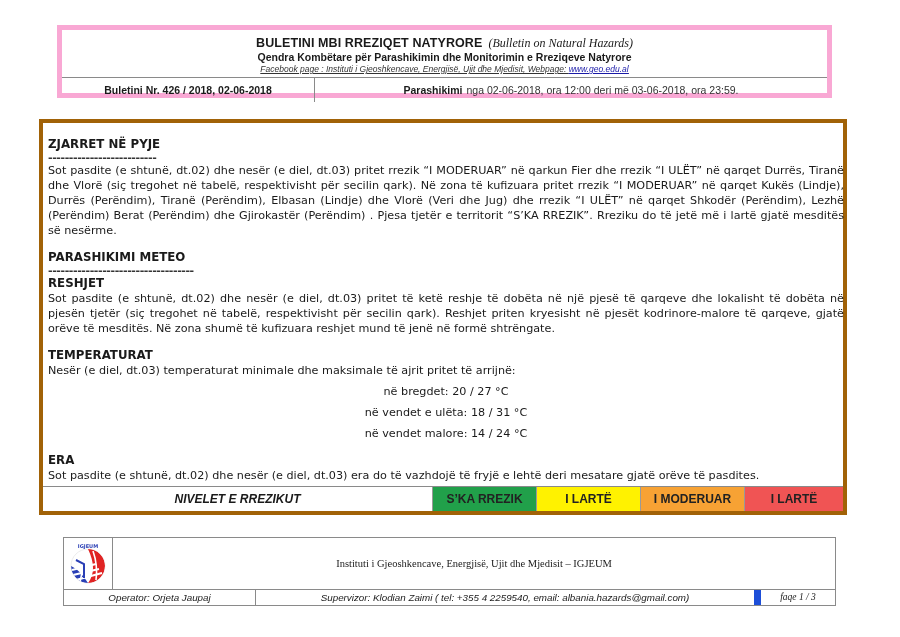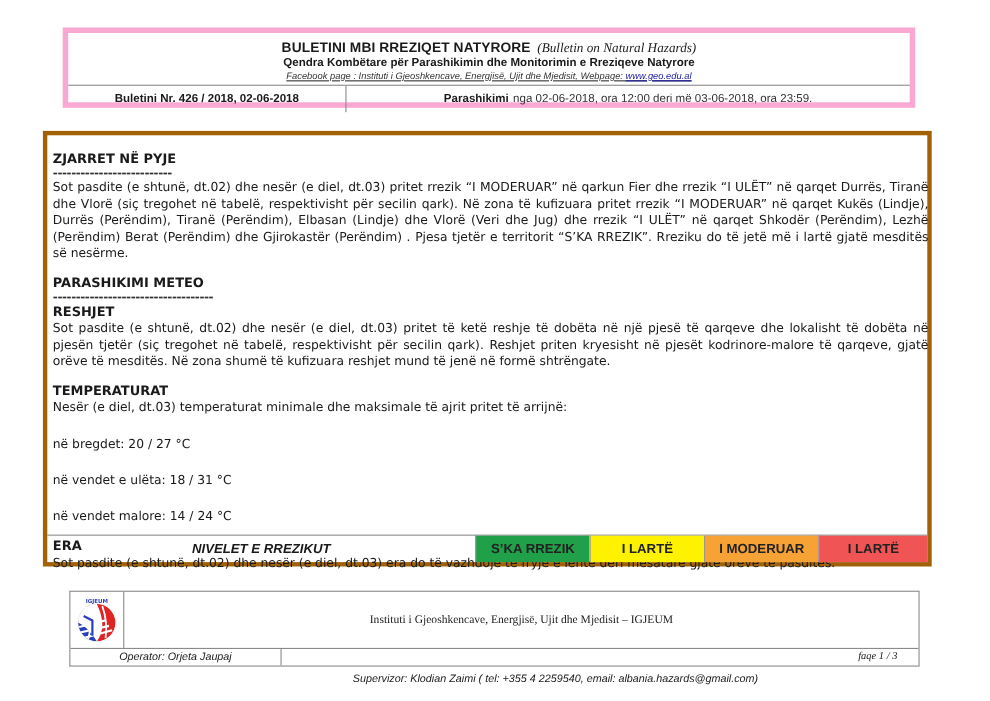--- a/index.html
+++ b/index.html
@@ -23,41 +23,41 @@
 
   
   .main { position: absolute; left: 39px; top: 119px; width: 808px; height: 396px;
           border: 4px solid #a16207; box-sizing: border-box; }
   .content { position: absolute; left: 5px; top: 14px; width: 796px; font-size: 11.2px; line-height: 15px; }
   .sec-h { font-weight: bold; font-size: 11.8px; line-height: 15px; }
   .dash { font-weight: bold; font-size: 11px; line-height: 11px; letter-spacing: -0.4px; color: #333; }
   .para { text-align: justify; }
   .gap1 { height: 12px; }
   .gap2 { height: 12px; }
-  .temp-line { margin-top: 18px; }
+  .temp-line { margin-top: 6px; text-align: center; }
 
   
   .risk { position: absolute; left: 0; right: 0; bottom: 0; height: 24px; border-top: 1px solid #8a8a8a; display: flex; }
   .risk-label { width: 389px; display: flex; align-items: center; justify-content: center;
                 font-family: "Liberation Sans", sans-serif; font-weight: bold; font-style: italic; font-size: 12px; }
   .risk-level { display: flex; align-items: center; justify-content: center;
                 font-family: "Liberation Sans", sans-serif; font-weight: bold; font-size: 12px; color: #222; border-left: 1px solid #999; }
   .lv0 { width: 103px; }
   .lv1 { width: 103px; }
   .lv2 { width: 103px; }
   .lv3 { flex: 1; }
 
   
   .ftr { position: absolute; left: 63px; top: 537px; width: 773px; height: 69px; border: 1px solid #8a8a8a; box-sizing: border-box; }
   .ftr-top { height: 52px; border-bottom: 1px solid #8a8a8a; display: flex; box-sizing: border-box; }
   .ftr-logo { width: 48px; border-right: 1px solid #8a8a8a; display: flex; align-items: center; justify-content: center; }
   .ftr-inst { flex: 1; display: flex; align-items: center; justify-content: center; font-family: Liberation Serif, serif; font-size: 10.5px; text-align: center; }
   .ftr-row { display: flex; height: 15px; font-family: "Liberation Sans", sans-serif; font-style: italic; font-size: 9.8px; }
   .ftr-op { width: 191px; border-right: 1px solid #8a8a8a; text-align: center; line-height: 15px; }
-  .ftr-sup { flex: 1; border-right: 7px solid #1d4ed8; text-align: center; line-height: 15px; margin-top: 20px; }
+  .ftr-sup { flex: 1; border-right: 7px solid #1d4ed8; text-align: center; line-height: 15px; }
   .ftr-page { width: 74px; text-align: center; line-height: 15px; font-family: "Liberation Serif", serif; font-size: 9.5px; }
 </style>
 </head>
 <body>
 
 <div class="hdr">
   <div class="hdr-top">
     <div>
       <span class="hdr-title">BULETINI MBI RREZIQET NATYRORE</span><span class="hdr-title-en">(Bulletin on Natural Hazards)</span>
     </div>

